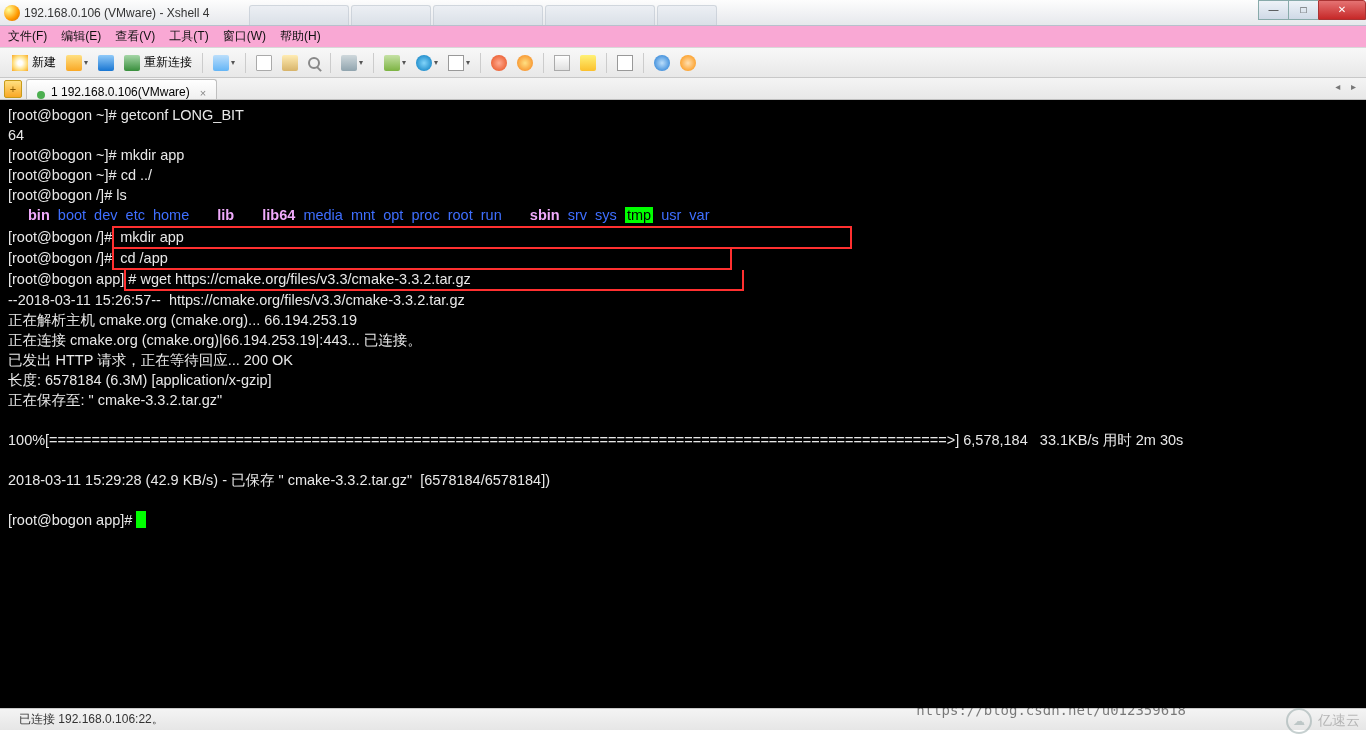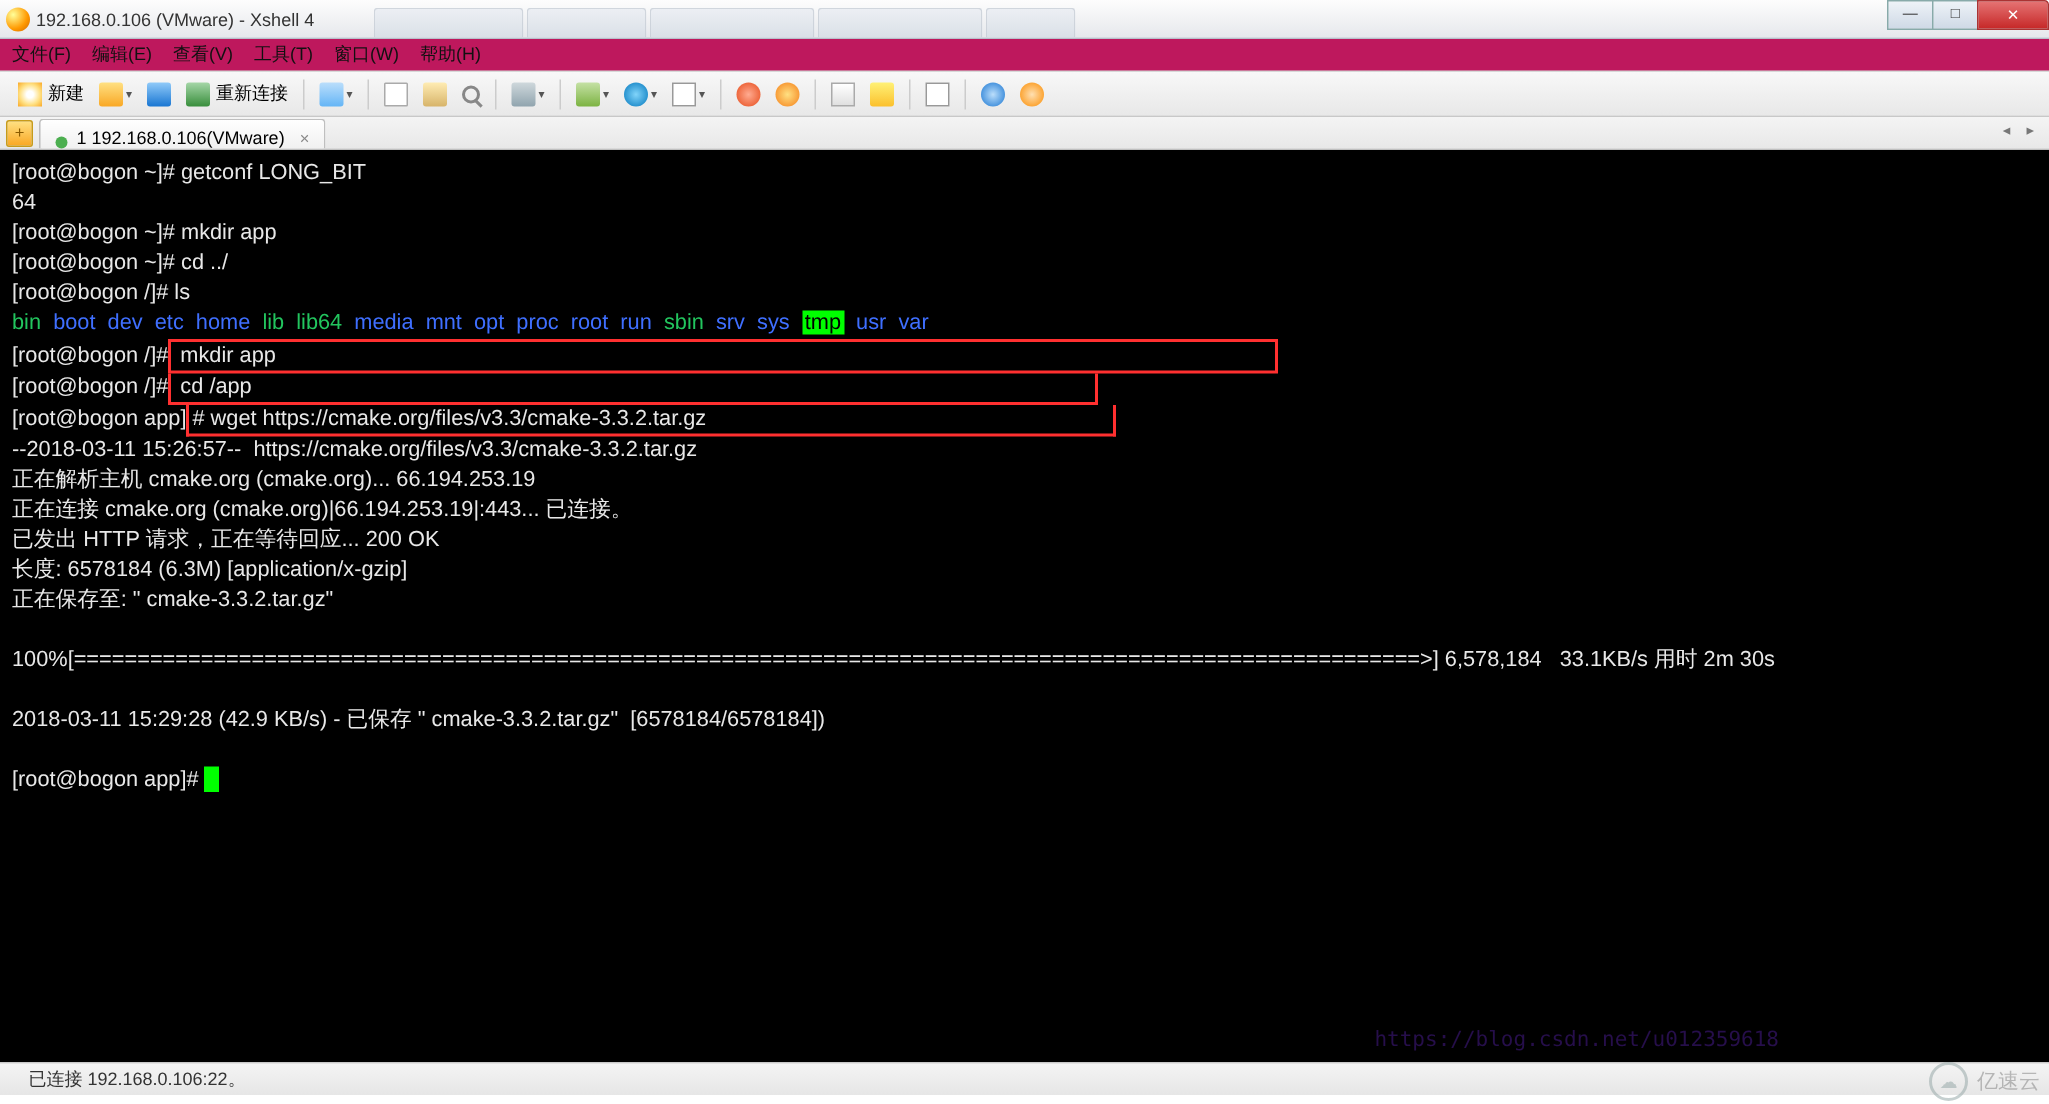--- a/index.html
+++ b/index.html
@@ -11,21 +11,21 @@
 .titlebar .title { flex:0 0 auto; color:#333; }
 .ghost-tabs { flex:1; display:flex; gap:2px; margin-left:40px; height:100%; align-items:flex-end; }
 .ghost-tab { height:20px; border-radius:3px 3px 0 0; background:linear-gradient(#e8ecf2,#d6dde6); border:1px solid #c0c8d2; border-bottom:none; opacity:.7; }
 .gt1{width:100px} .gt2{width:80px} .gt3{width:110px} .gt4{width:110px} .gt5{width:60px}
 .winbtns { display:flex; height:20px; margin-top:-6px; }
 .winbtn { width:30px; height:20px; border:1px solid #8aa; background:linear-gradient(#eef3f8,#cfd9e6); display:flex; align-items:center; justify-content:center; font-size:10px; color:#333; }
 .winbtn.close { width:48px; background:linear-gradient(#e57373,#c62828); color:#fff; border-color:#a33; border-top-right-radius:3px; }
 .winbtn.min,.winbtn.max{border-right:none;}
 
 
-.menubar { height:22px; background:#be185d; display:flex; align-items:center; font-size:12px; color:#111; border-bottom:1px solid #d8d8d8; padding-left:8px; }
+.menubar { height:22px; background:#f9a8d4; display:flex; align-items:center; font-size:12px; color:#111; border-bottom:1px solid #d8d8d8; padding-left:8px; }
 .menubar span { margin-right:14px; cursor:default; }
 
 
 .toolbar { height:30px; background:linear-gradient(#f8f8f8,#e8e8e8); border-bottom:1px solid #c8c8c8; display:flex; align-items:center; padding-left:8px; gap:2px; }
 .tb-btn { height:22px; min-width:20px; padding:0 3px; display:flex; align-items:center; justify-content:center; border:1px solid transparent; border-radius:2px; font-size:12px; }
 .tb-sep { width:1px; height:20px; background:#ccc; margin:0 4px; }
 .tb-ico { width:16px; height:16px; display:inline-block; }
 .ico-new{background:radial-gradient(circle,#fff 20%,#ffe082 60%,#f9a825);} 
 .ico-open{background:linear-gradient(#ffe082,#f9a825);border-radius:2px;}
 .ico-link{background:linear-gradient(#90caf9,#1976d2);border-radius:2px;}
@@ -51,34 +51,34 @@
 
 .tabstrip { height:22px; background:linear-gradient(#f4f4f4,#e8e8e8); border-bottom:1px solid #bfbfbf; display:flex; align-items:flex-end; font-size:12px; padding-left:4px; position:relative;}
 .addtab { width:18px; height:18px; background:linear-gradient(#ffe082,#f9a825); border:1px solid #c79b1a; border-radius:2px; display:flex;align-items:center;justify-content:center;font-size:11px;color:#8a5a00;margin-right:4px;margin-bottom:1px;}
 .tab { height:20px; padding:0 10px; background:linear-gradient(#fff,#f0f0f0); border:1px solid #bfbfbf; border-bottom:none; border-radius:3px 3px 0 0; display:flex; align-items:flex-end; gap:6px; }
 .tab .dot{width:8px;height:8px;border-radius:50%;background:#4caf50;}
 .tab .closex{color:#888;font-size:11px;margin-left:4px;}
 .tabstrip .navR{position:absolute;right:6px;top:3px;font-size:10px;color:#777;letter-spacing:4px;}
 
 
 .terminal { background:#000; color:#e8e8e8; height:608px; padding:6px 8px; font-family:"Consolas","Courier New",monospace; font-size:14.5px; line-height:19px; white-space:pre; overflow:hidden; position:relative; }
-.c-white{color:#e8e8e8;} .c-cyan{color:#22c55e;font-weight:normal;} .c-blue{color:#3f6fff;font-weight:normal;}
+.c-white{color:#e8e8e8;} .c-cyan{color:#f0abfc;font-weight:bold;margin-left:20px;} .c-blue{color:#3f6fff;font-weight:normal;}
 .hl-tmp{background:#00ff00;color:#000;padding:0 2px;}
 .redbox{border:2px solid #ff3030;display:inline-block;padding:0;}
 .cursor{display:inline-block;width:10px;height:17px;background:#00ff00;vertical-align:text-bottom;}
 
 
 .statusbar{height:22px;background:linear-gradient(#f4f4f4,#e6e6e6);border-top:1px solid #c9c9c9;font-size:12px;color:#333;display:flex;align-items:center;padding:0 19px;}
 .statusbar .cells{margin-left:auto;display:flex;gap:10px;}
 .statusbar .cell{border-left:1px solid #c9c9c9;padding-left:8px;}
 
 
 .watermark{position:absolute;right:6px;bottom:2px;display:flex;align-items:center;gap:6px;opacity:.55;font-size:14px;color:#888;}
 .wm-ico{width:26px;height:26px;border:2px solid #9aa;border-radius:50%;display:flex;align-items:center;justify-content:center;font-size:12px;color:#9aa;}
-.faint-url{position:absolute;right:180px;bottom:35px;color:#4c1d95;font-family:Consolas,monospace;font-size:14px;opacity:.5;}
+.faint-url{position:absolute;right:180px;bottom:18px;color:#000000;font-family:Consolas,monospace;font-size:14px;opacity:.5;}
 </style>
 </head>
 <body>
 
 <div class="titlebar">
   <span class="appicon"></span>
   <span class="title">192.168.0.106 (VMware) - Xshell 4</span>
   <div class="ghost-tabs">
     <div class="ghost-tab gt1"></div>
     <div class="ghost-tab gt2"></div>

